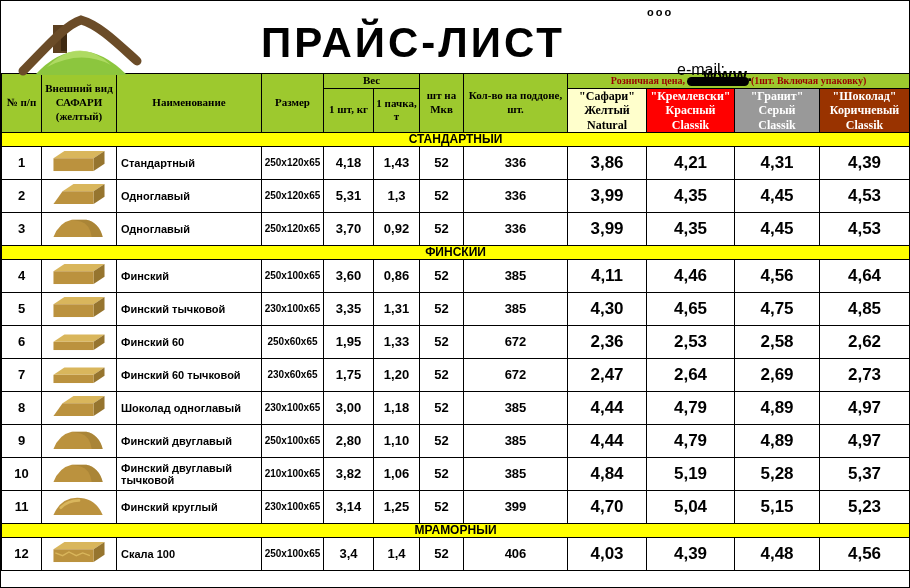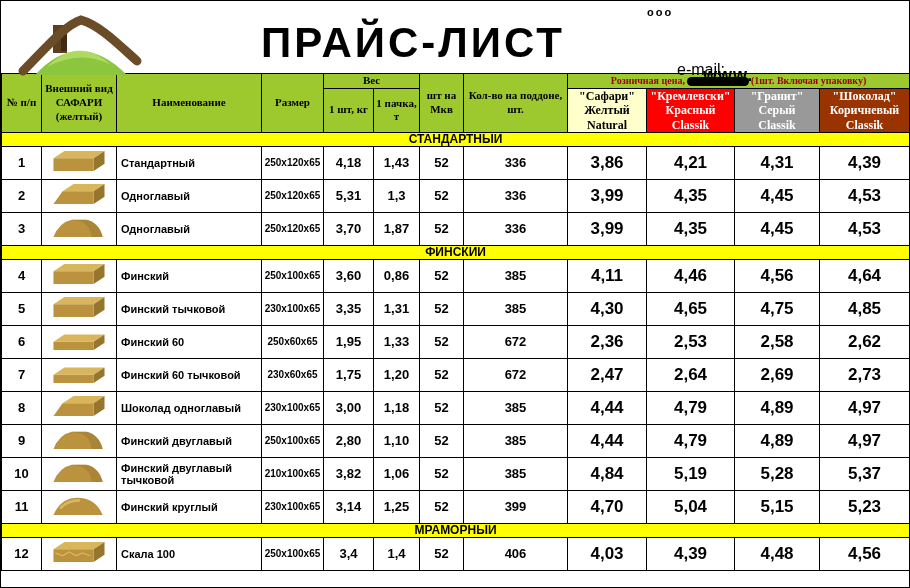--- a/index.html
+++ b/index.html
@@ -140,21 +140,21 @@
         </tr>
         <tr class="data-row">
           <td class="c-num">3</td>
           <td class="c-img"><svg viewBox="0 0 68 30" width="62" height="28">
               <path d="M6,26 Q12,10 26,7 L42,7 Q56,10 60,26 Z" fill="#bb923e"></path>
               <path d="M26,7 L42,7 Q56,10 60,26 L48,26 Q46,12 36,9 Z" fill="#96752f" opacity="0.45"></path>
             </svg></td>
           <td class="c-name">Одноглавый</td>
           <td class="c-size">250x120x65</td>
           <td class="c-w">3,70</td>
-          <td class="c-w">1,87</td>
+          <td class="c-w">0,92</td>
           <td class="c-w">52</td>
           <td class="c-w">336</td>
           <td class="c-price">3,99</td>
           <td class="c-price">4,35</td>
           <td class="c-price">4,45</td>
           <td class="c-price">4,53</td>
         </tr>
         <tr class="band">
           <td colspan="12">ФИНСКИЙ</td>
         </tr>

